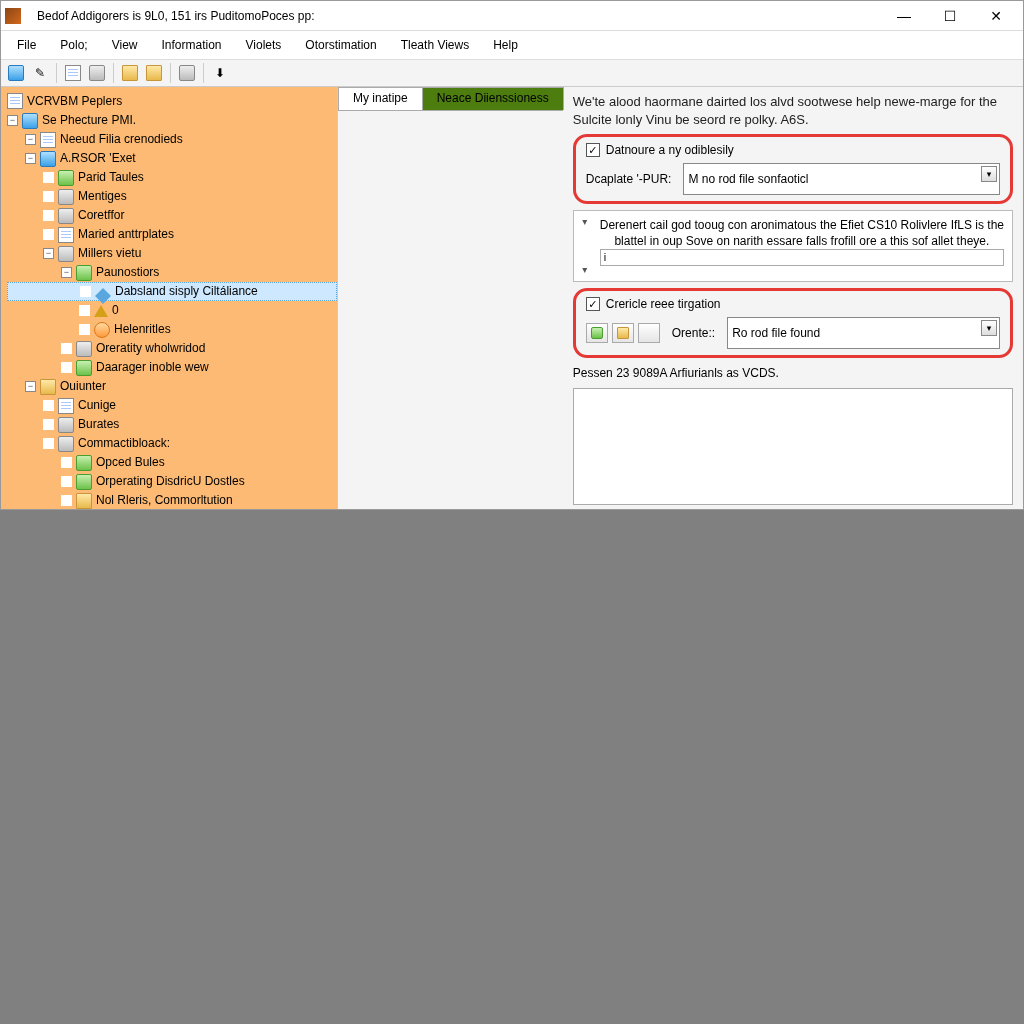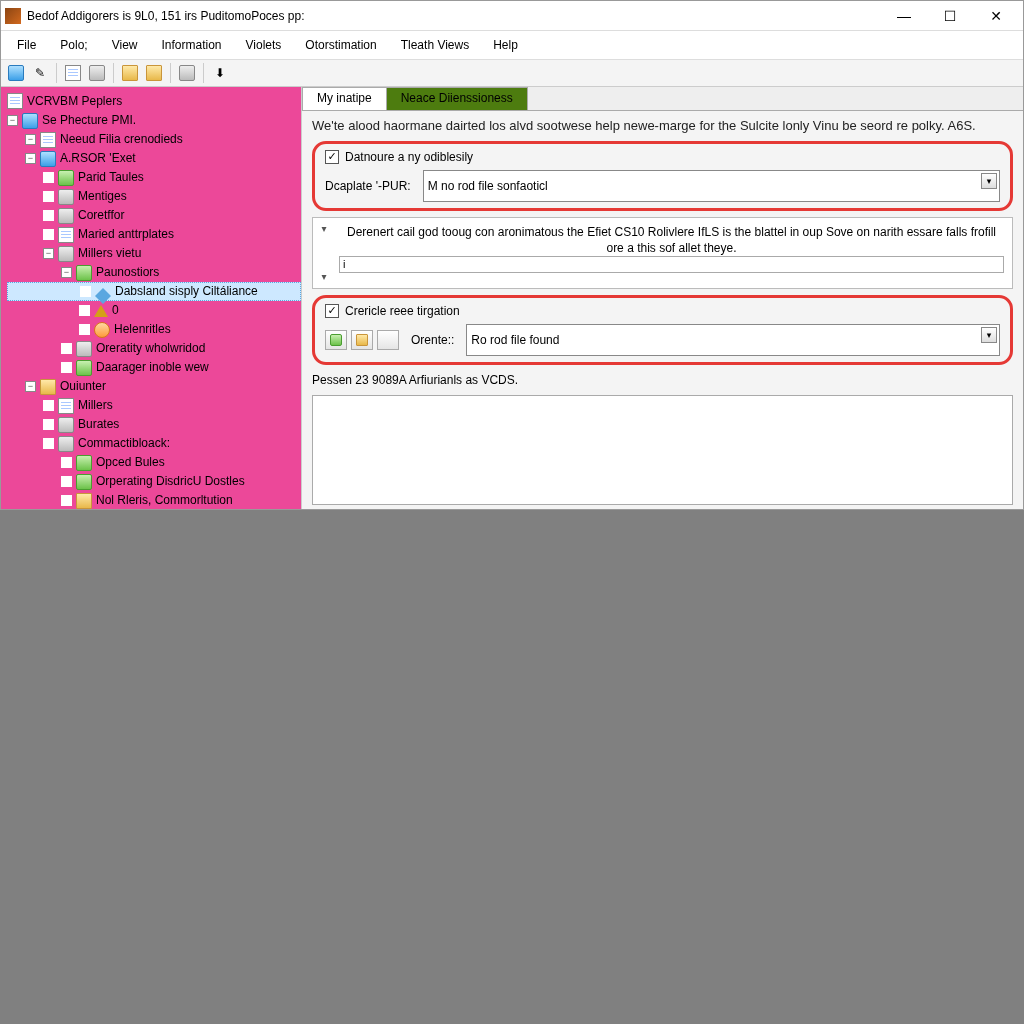--- a/index.html
+++ b/index.html
@@ -1,48 +1,48 @@
 <!DOCTYPE html>
 <html><head>
 <meta charset="utf-8">
 <style>
 * { box-sizing: border-box; margin: 0; padding: 0; }
 body { font-family: "Segoe UI", Tahoma, sans-serif; font-size: 12px; background: #808080; width: 1024px; height: 1024px; overflow: hidden; }
 .window { background: #fff; width: 1024px; height: 510px; display: flex; flex-direction: column; border: 1px solid #999; }
-.titlebar { height: 30px; display: flex; align-items: center; padding: 0 4px; background: #fff; border-bottom: 1px solid #ddd; }
+.titlebar { height: 30px; display: flex; align-items: center; padding: 0 4px; background: #fff; border-bottom: 1px solid #ddd; gap: 10px; }
 .titlebar .app-icon { width: 16px; height: 16px; background: linear-gradient(135deg,#8b4513,#d2691e); margin-right: 6px; }
 .titlebar .title { flex: 1; font-size: 12px; }
 .win-controls { display: flex; }
 .win-btn { width: 46px; height: 28px; display: flex; align-items: center; justify-content: center; font-size: 14px; }
 .menubar { height: 28px; display: flex; align-items: center; padding: 0 4px; background: #fff; }
 .menubar span { padding: 4px 12px; cursor: default; }
 .toolbar { height: 28px; display: flex; align-items: center; padding: 2px 4px; background: #f4f4f4; border-top: 1px solid #ddd; border-bottom: 1px solid #ccc; gap: 2px; }
 .tb-btn { width: 22px; height: 22px; display: flex; align-items: center; justify-content: center; border: 1px solid transparent; }
 .tb-sep { width: 1px; height: 20px; background: #ccc; margin: 0 3px; }
 .content { flex: 1; display: flex; overflow: hidden; }
-.tree-pane { width: 301px; border-right: 1px solid #ccc; overflow: auto; background: #ec4899; padding: 4px 0; }
+.tree-pane { width: 337px; border-right: 1px solid #ccc; overflow: auto; background: #fdba74; padding: 4px 0; }
 .tree-root-label { display: flex; align-items: center; padding: 2px 6px; gap: 4px; }
 .tree ul { list-style: none; padding-left: 18px; }
 .tree li { position: relative; }
 .tree-row { display: flex; align-items: center; padding: 1px 2px; gap: 4px; white-space: nowrap; cursor: default; line-height: 17px; }
 .tree-row.selected { background: #cde8ff; border: 1px dotted #5aa7e0; padding: 0 1px; }
 .expander { width: 11px; height: 11px; border: 1px solid #888; display: inline-flex; align-items: center; justify-content: center; font-size: 9px; line-height: 1; color: #555; background: #fff; }
 .expander.blank { border: none; }
 .ticon { width: 16px; height: 16px; display: inline-block; }
 .ic-folder { background: linear-gradient(#ffe9a8,#e8b84a); border: 1px solid #c9953a; border-radius: 1px; }
 .ic-blue { background: linear-gradient(#aee0ff,#3ca0e8); border: 1px solid #2a7bbd; border-radius: 2px; }
 .ic-green { background: linear-gradient(#c8f0b0,#6cc24a); border: 1px solid #4a9d30; border-radius: 2px; }
 .ic-grey { background: linear-gradient(#eee,#bbb); border: 1px solid #888; border-radius: 2px; }
 .ic-page { background: #fff; border: 1px solid #888; position: relative; }
 .ic-page::after { content:""; position:absolute; left:2px; right:2px; top:3px; height:1px; background:#aac8ff; box-shadow: 0 3px 0 #aac8ff, 0 6px 0 #aac8ff; }
 .ic-orange { background: linear-gradient(#ffd9a0,#ff9a3c); border:1px solid #d9771a; border-radius:50%; }
 .ic-diamond { width:0;height:0;border:8px solid transparent;border-bottom:8px solid #5aa7e0;position:relative;top:-4px;}
 .ic-diamond::after{content:"";position:absolute;left:-8px;top:8px;border:8px solid transparent;border-top:8px solid #5aa7e0;}
 .ic-tri { width:0;height:0;border-left:7px solid transparent;border-right:7px solid transparent;border-bottom:12px solid #d4a017; }
-.right-pane { flex: 1; display: flex; flex-direction: column; background: #f4f4f4; }
+.right-pane { flex: 1; display: flex; flex-direction: row; background: #f4f4f4; }
 .tabs { display: flex; height: 24px; background: #eee; border-bottom: 1px solid #aaa; }
 .tab { padding: 3px 14px; border: 1px solid #aaa; border-bottom: none; background: #4d7c0f; margin-right: -1px; font-size: 12px; cursor: default; }
 .tab.active { background: #fff; }
 .right-body { flex:1; padding: 6px 10px 0 10px; display:flex; flex-direction:column; gap:6px; overflow:hidden; }
 .desc { font-size: 13px; color: #222; line-height: 1.35; }
 .highlight-box { border: 3px solid #e53935; border-radius: 14px; padding: 6px 10px; background: #f4f4f4; }
 .chk-row { display: flex; align-items: center; gap: 6px; margin-bottom: 6px; }
 .chk { width: 14px; height: 14px; border: 1px solid #555; display: inline-flex; align-items: center; justify-content: center; font-size: 11px; background: #fff; }
 .field-row { display: flex; align-items: center; gap: 12px; }
 .combo { flex: 1; height: 32px; border: 1px solid #888; background: #fff; display: flex; align-items: center; padding: 0 4px; position: relative; }
@@ -220,21 +220,21 @@
               <div class="tree-row" style="padding-left: 18px;">
                 <span class="expander">−</span>
                 <span class="ticon ic-folder"></span>
                 <span>Ouiunter</span>
               </div>
             </li>
             <li>
               <div class="tree-row" style="padding-left: 36px;">
                 <span class="expander blank"></span>
                 <span class="ticon ic-page"></span>
-                <span>Millers</span>
+                <span>Cunige</span>
               </div>
             </li>
             <li>
               <div class="tree-row" style="padding-left: 36px;">
                 <span class="expander blank"></span>
                 <span class="ticon ic-grey"></span>
                 <span>Burates</span>
               </div>
             </li>
             <li>

